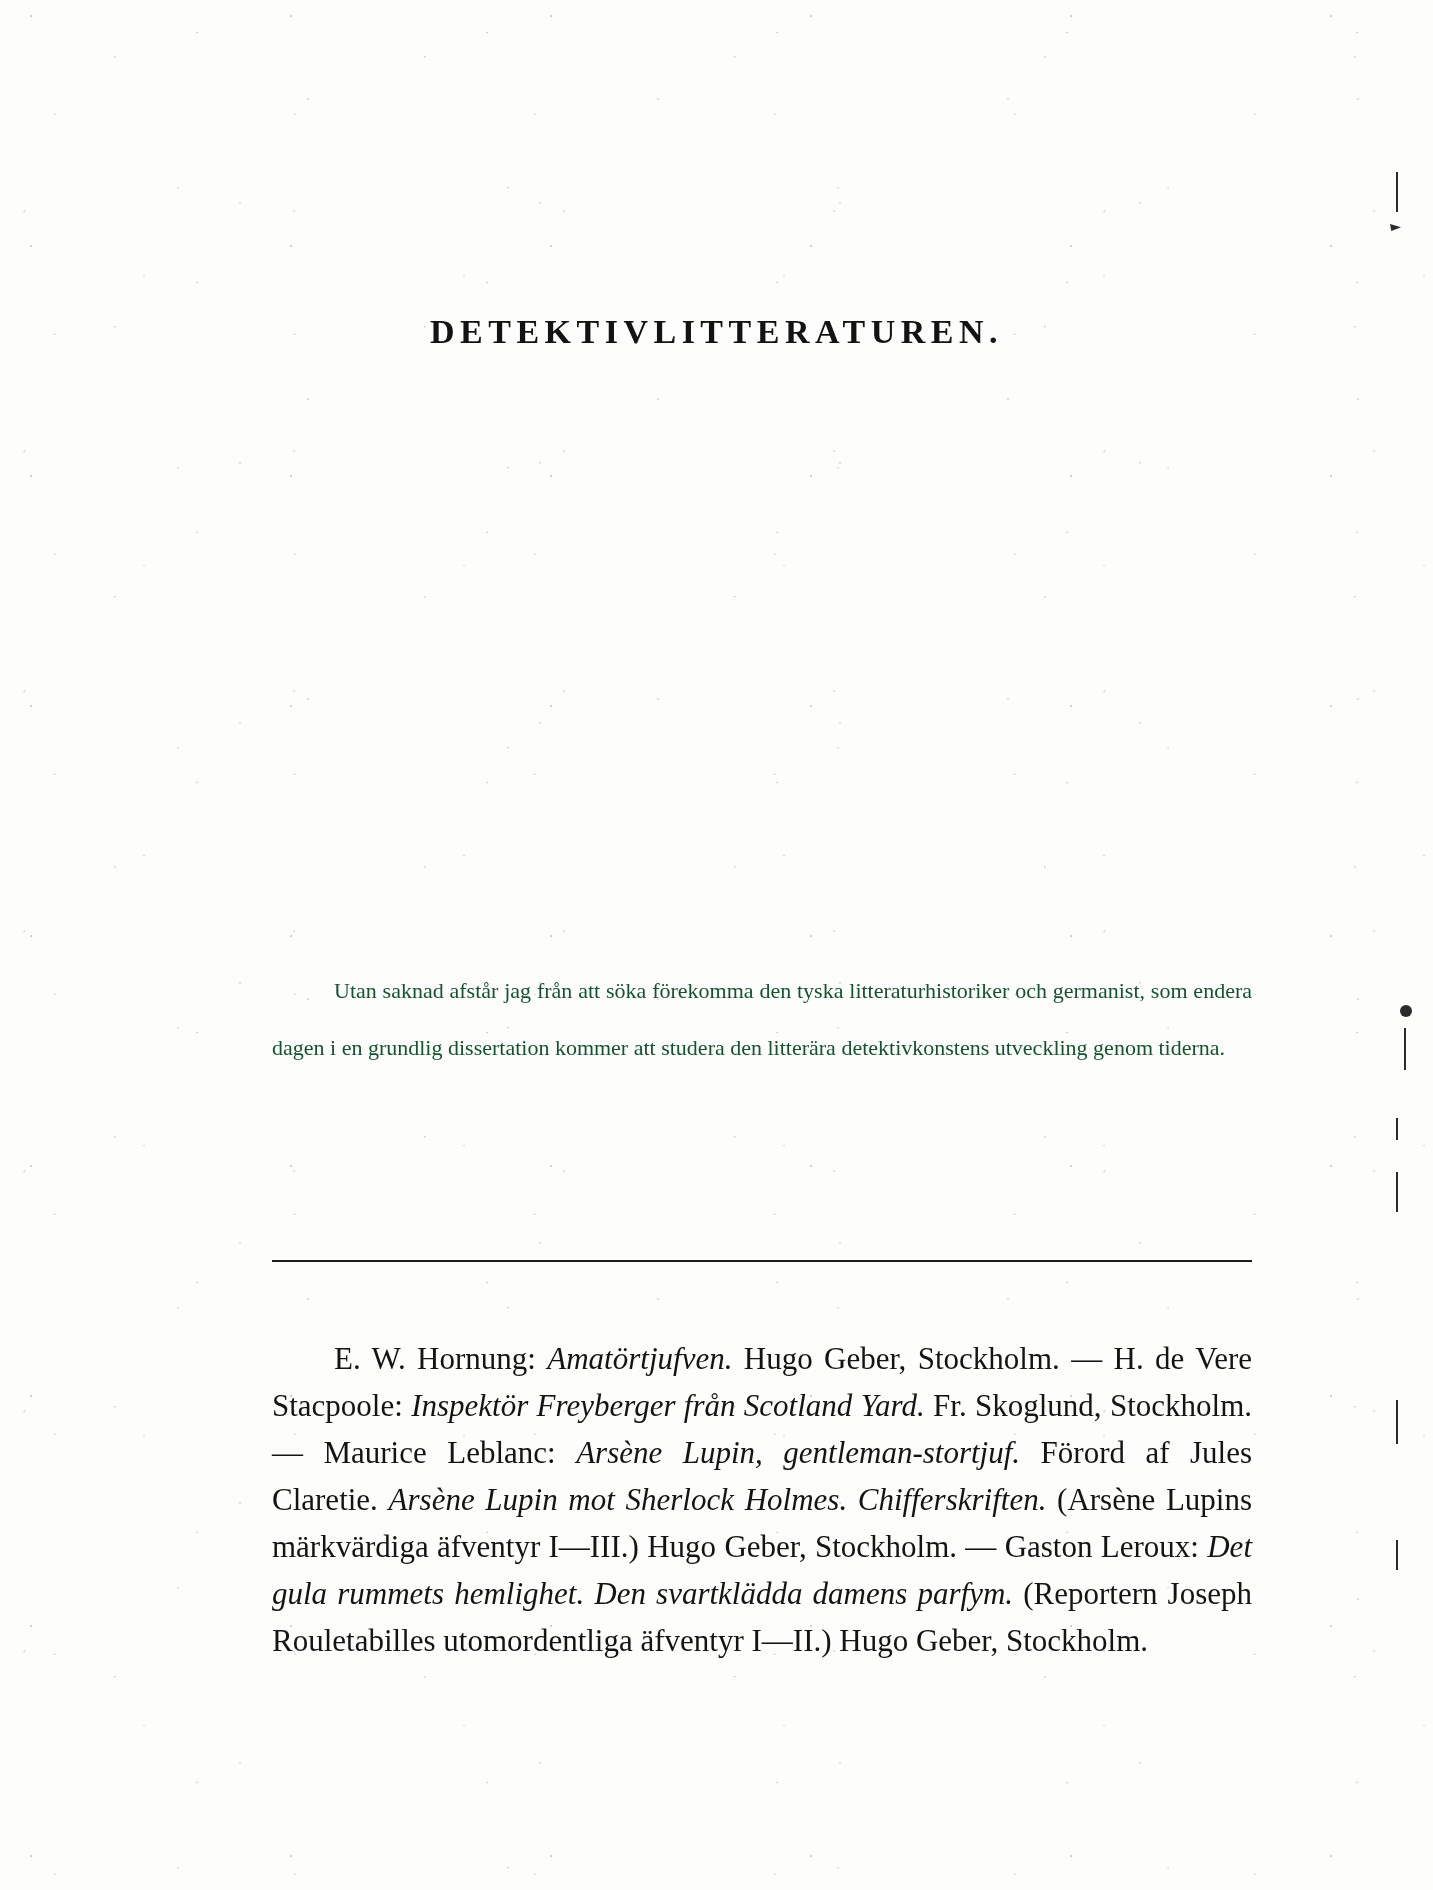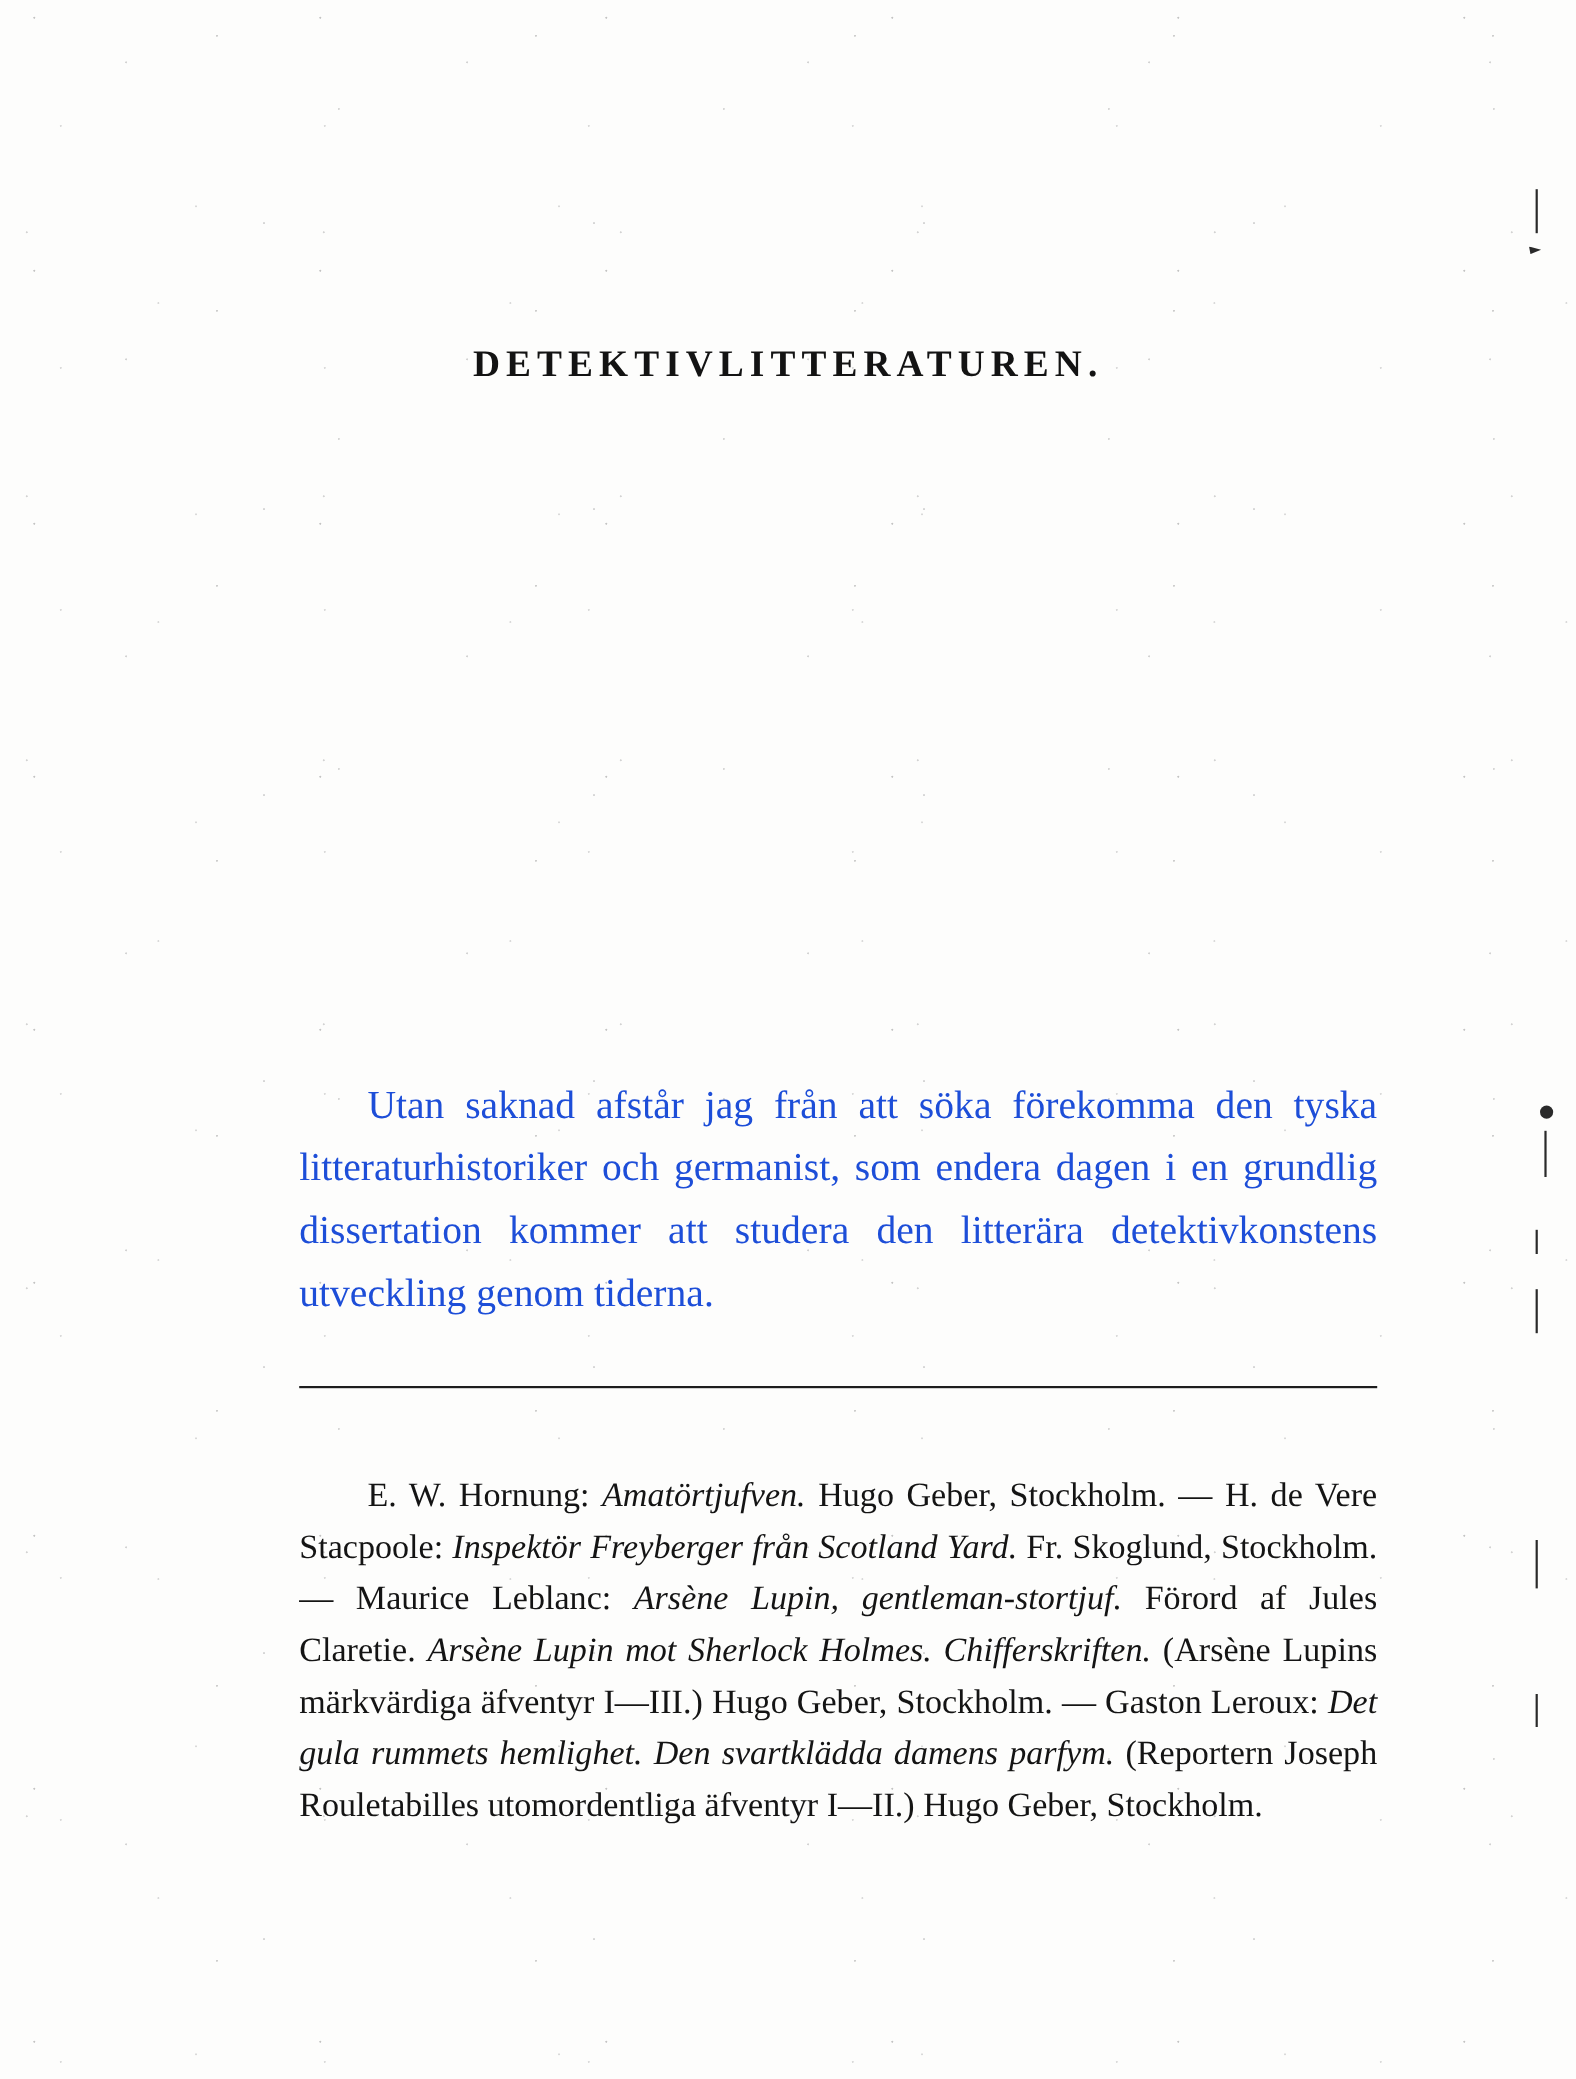--- a/index.html
+++ b/index.html
@@ -51,25 +51,25 @@
     color: #131313;
     font-family: "Liberation Serif", serif;
     white-space: nowrap;
   }
 
   .lead {
     position: absolute;
     left: 272px;
     width: 980px;
     top: 940px;
-    font-size: 36px;
+    font-size: 22px;
     line-height: 57px;
     text-align: justify;
     text-justify: inter-word;
-    color: #1d4ed8;
+    color: #14532d;
   }
   .lead .indent { display: inline-block; width: 62px; }
 
   .rule {
     position: absolute;
     left: 272px;
     width: 980px;
     top: 1260px;
     height: 2px;
     background: #1d1d1d;

